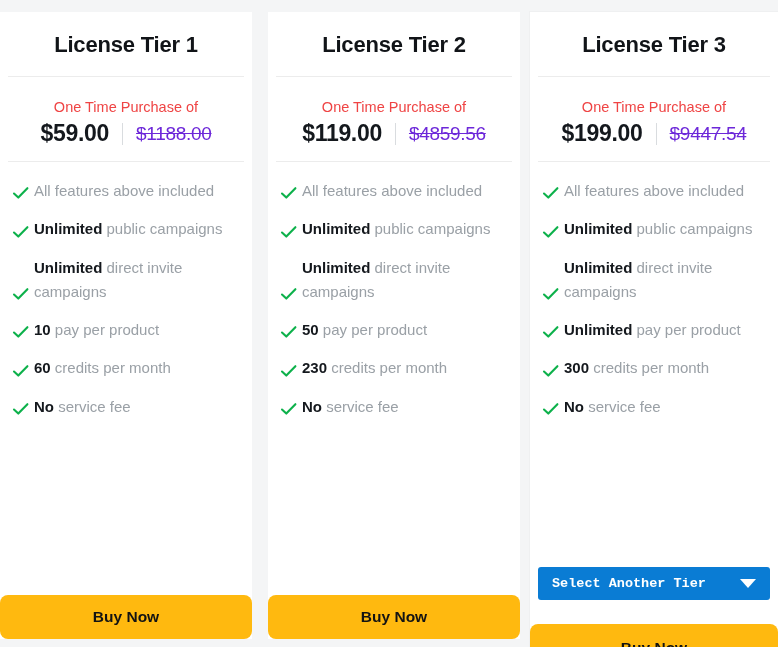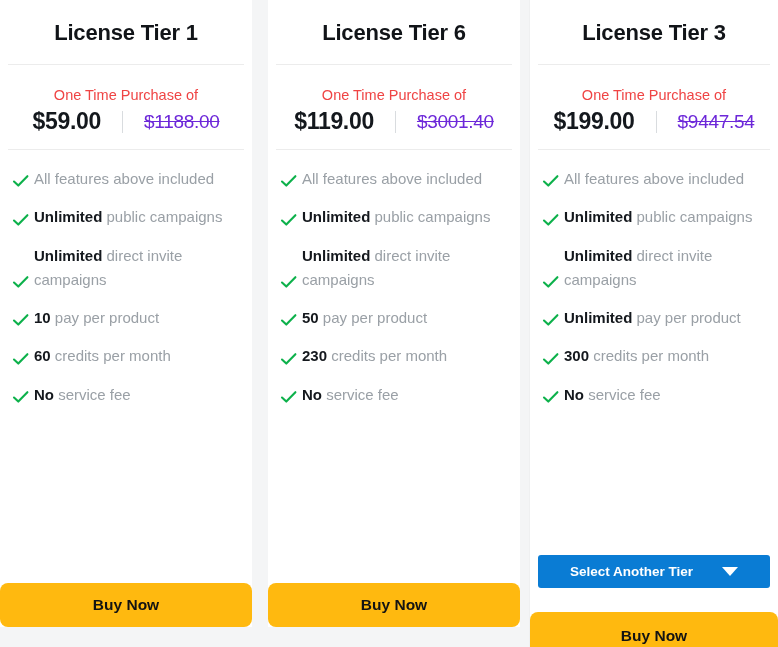--- a/index.html
+++ b/index.html
@@ -12,20 +12,21 @@
     background: #f4f5f6;
     font-family: "Liberation Sans", sans-serif;
     overflow: hidden;
   }
   .pricing-wrap {
     position: relative;
     width: 778px;
     height: 578px;
     display: flex;
     align-items: flex-start;
+    margin-top: 12px;
   }
   .tier-card {
     position: relative;
     background: #ffffff;
     box-sizing: border-box;
     display: flex;
     flex-direction: column;
   }
   .card-1 {
     width: 252px;
@@ -65,21 +66,21 @@
   }
   .price-label {
     font-size: 14.5px;
     color: #ef4444;
     margin-bottom: 5px;
   }
   .price-row {
     display: flex;
     align-items: center;
     justify-content: center;
-    gap: 8px;
+    gap: 0px;
   }
   .price-now {
     font-size: 23px;
     font-weight: bold;
     color: #14181d;
     letter-spacing: -0.3px;
     padding-right: 13px;
   }
   .price-sep {
     width: 1px;
@@ -127,25 +128,26 @@
   }
   .select-tier {
     display: flex;
     align-items: center;
     justify-content: space-between;
     background: #0a7cd4;
     color: #ffffff;
     font-size: 13.5px;
     font-weight: bold;
     height: 33px;
-    padding: 0 32px;
+    padding: 0 14px;
     margin: 0 8px 24px 8px;
     border-radius: 3px;
     box-sizing: border-box;
     cursor: pointer;
+    font-family: Liberation Mono, monospace;
   }
   .caret {
     width: 0;
     height: 0;
     border-left: 8px solid transparent;
     border-right: 8px solid transparent;
     border-top: 9px solid #ffffff;
     flex: none;
   }
   .buy-btn {
@@ -219,28 +221,28 @@
         </div>
       </div>
     <div class="card-footer">
       <div class="buy-btn">Buy Now</div>
     </div>
   </div>
 
   <div class="card-gap"></div>
 
   <div class="tier-card card-2">
-    <div class="card-title">License Tier 6</div>
+    <div class="card-title">License Tier 2</div>
     <div class="divider"></div>
     <div class="price-block">
       <div class="price-label">One Time Purchase of</div>
       <div class="price-row">
         <span class="price-now">$119.00</span>
         <span class="price-sep"></span>
-        <span class="price-was">$3001.40</span>
+        <span class="price-was">$4859.56</span>
       </div>
     </div>
     <div class="divider"></div>
     <div class="features">
         <div class="feature">
           <svg class="check-icon" viewBox="0 0 22 20">
             <path d="M4 10.5 L8.3 14.6 L17.4 5.2" fill="none" stroke="#0db14b" stroke-width="2.1" stroke-linecap="round" stroke-linejoin="round"></path>
           </svg>
           <div class="feature-text">All features above included</div>
         </div>

